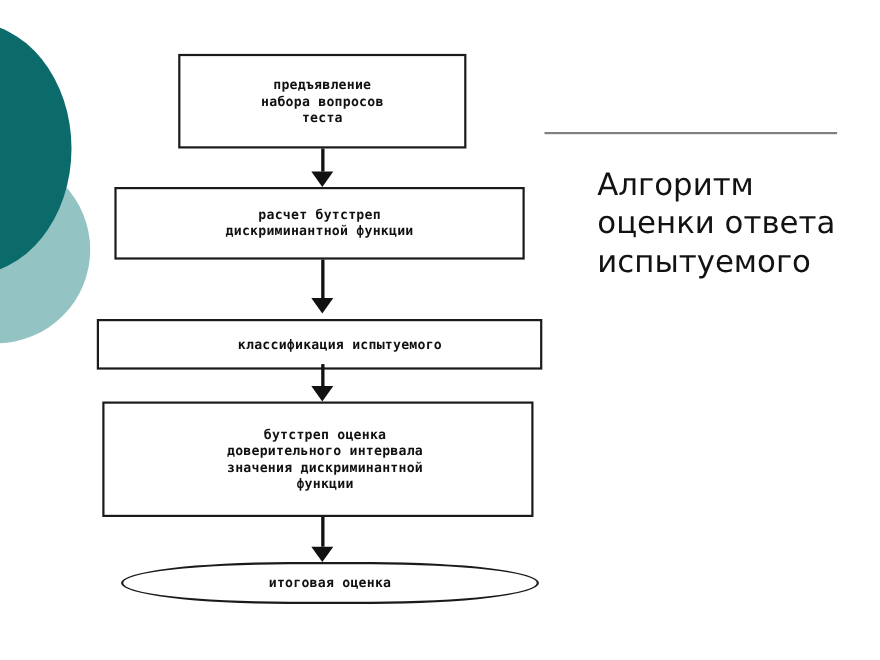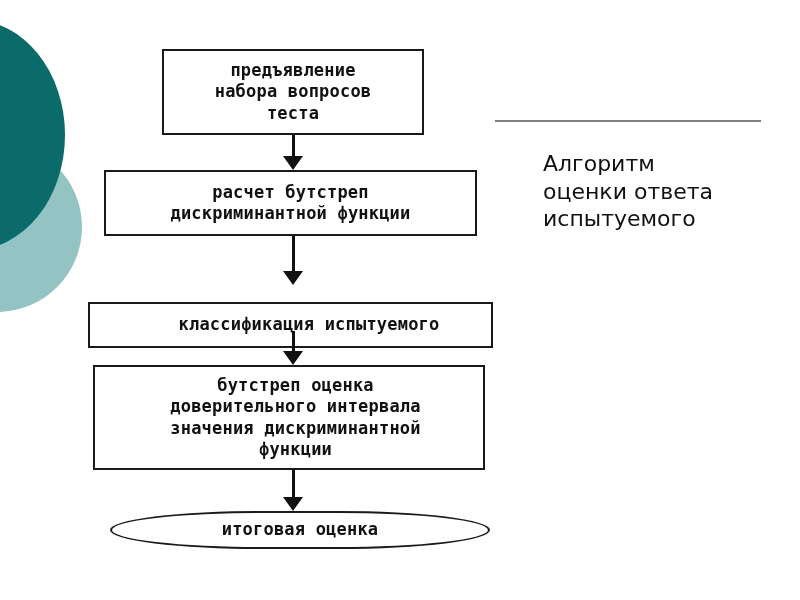--- a/index.html
+++ b/index.html
@@ -55,34 +55,34 @@
     position: absolute;
     box-sizing: border-box;
     border: 2px solid #1a1a1a;
     background: #ffffff;
     display: flex;
     align-items: center;
     justify-content: center;
     text-align: center;
     font-family: "DejaVu Sans Mono", "Liberation Mono", monospace;
     font-weight: bold;
-    font-size: 17px;
+    font-size: 12px;
     line-height: 1.25;
     color: #111111;
     letter-spacing: 0.2px;
     white-space: pre-line;
   }
   .node.terminator {
     border-radius: 400px / 50px;
     border-width: 2px;
   }
 
   #node-1 { left: 162px; top: 49px;  width: 262px; height: 86px; }
   #node-2 { left: 104px; top: 170px; width: 373px; height: 66px; }
-  #node-3 { left: 88px;  top: 302px; width: 405px; height: 46px; padding-left: 37px; }
+  #node-3 { left: 88px;  top: 290px; width: 405px; height: 46px; padding-left: 37px; }
   #node-4 { left: 93px;  top: 365px; width: 392px; height: 105px; padding-left: 13px; }
   #node-5 { left: 110px; top: 511px; width: 380px; height: 38px; }
 
   
   .arrow {
     position: absolute;
     width: 20px;
     z-index: 3;
   }
   .arrow .shaft {
@@ -125,21 +125,21 @@
   #title-rule {
     width: 266px;
     height: 0;
     border-top: 2px solid #808080;
     margin: 0 0 0 0;
   }
   #title-text {
     margin-top: 28px;
     margin-left: 48px;
     font-family: "DejaVu Sans", "Liberation Sans", sans-serif;
-    font-size: 22px;
+    font-size: 28px;
     line-height: 1.25;
     color: #121212;
     white-space: pre-line;
     font-weight: normal;
   }
 </style>
 </head>
 <body>
 
 <div id="slide">

